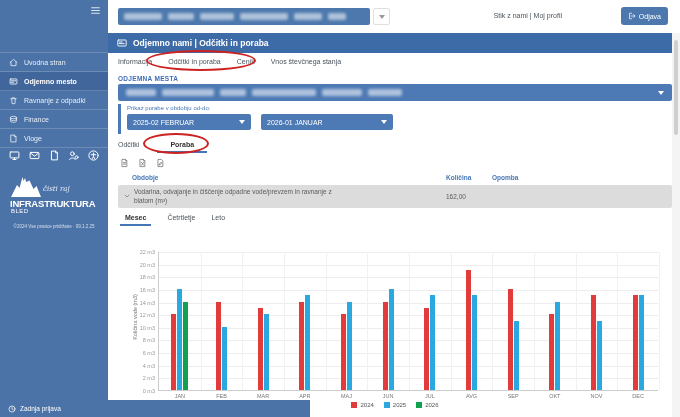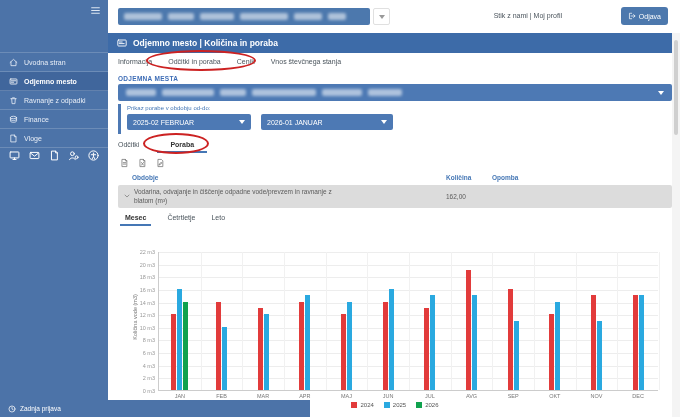--- a/index.html
+++ b/index.html
@@ -177,20 +177,31 @@
         </svg>
       </span>
       <span class="icon" style="width: 11px; height: 11px;">
         <svg viewBox="0 0 10 10">
           <circle cx="5" cy="5" r="4.2"></circle>
           <circle cx="5" cy="2.9" r="0.7" fill="currentColor" stroke="none"></circle>
           <path d="M3 4.3 H7 M5 4.3 V6 L3.8 8 M5 6 L6.2 8"></path>
         </svg>
       </span>
     </div>
+  <div id="brand" class="abs">
+    <span id="brand-mountain" class="abs icon">
+      <svg viewBox="0 0 30 23">
+          <path d="M0 23 L6 11 L8.5 14 L11.5 3 L12.6 7 L14 4 L15.2 8 L18.5 6.5 L22.5 15 L25.5 12 L30 23 Z" fill="#fff" stroke="none"></path>
+        </svg>
+    </span>
+    <div id="brand-tagline" class="abs">čisti raj</div>
+    <div id="brand-name" class="abs">INFRASTRUKTURA</div>
+    <div id="brand-city" class="abs">BLED</div>
+    <div id="brand-copy" class="abs">©2024 Vse pravice pridržane · 09.1.2.25</div>
+  </div>
 </div>
 
 <div id="footer-bar" class="abs">
   <span class="icon">
     <svg viewBox="0 0 10 10">
         <circle cx="5" cy="5" r="3.8"></circle>
         <path d="M5 2.8 V5 L6.6 6"></path>
       </svg>
   </span>
   <span class="lbl">Zadnja prijava</span>
@@ -219,21 +230,21 @@
   <span>Odjava</span>
 </div>
 
 <div id="title-bar" class="abs">
   <span class="icon">
     <svg viewBox="0 0 10 10">
         <rect x="0.8" y="2" width="8.4" height="6" rx="0.8"></rect>
         <path d="M2.2 4 h3 M2.2 5.6 h5"></path>
       </svg>
   </span>
-  <span id="page-title">Odjemno mesto | Količina in poraba</span>
+  <span id="page-title">Odjemno nami | Odčitki in poraba</span>
 </div>
 <div id="page-tabs" class="abs">
     <span class="ptab">Informacija</span>
     <span class="ptab">Odčitki in poraba</span>
     <span class="ptab">Cenik</span>
     <span class="ptab">Vnos števčnega stanja</span>
   </div>
 <div id="ann-tab" class="annotation"></div>
 
 <div id="section-label" class="abs">ODJEMNA MESTA</div>

